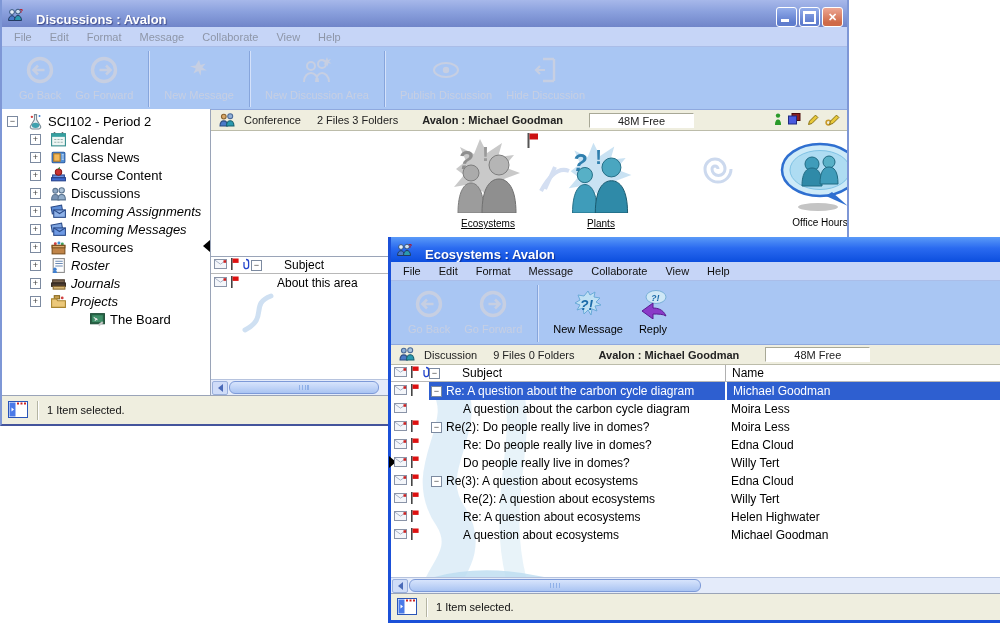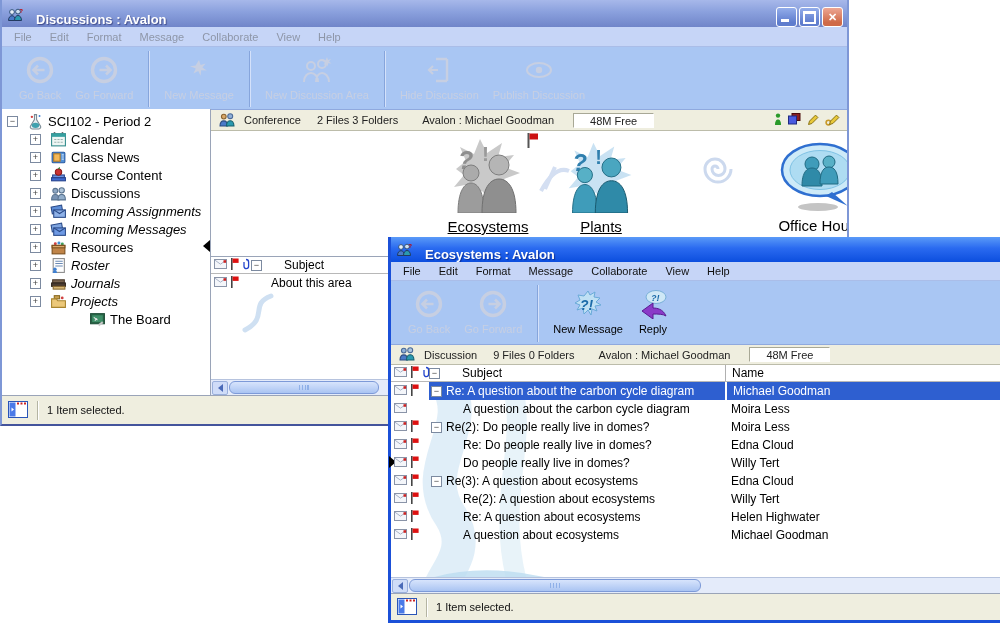--- a/index.html
+++ b/index.html
@@ -47,42 +47,42 @@
   .tbtn .ticon { height:36px; display:flex; align-items:center; justify-content:center; }
   .tbtn.disabled { color:#c7cfe2; }
   .tbtn.enabled  { color:#000; }
 
   
   .infobar { height:22px; background:#efeedf; border-bottom:1px solid #bcbcaa; border-top:1px solid #8fa9de;
              display:flex; align-items:center; font-size:11px; color:#222; padding:0 7px; flex:0 0 auto; }
   #w2 .infobar { height:21px;justify-content:flex-end; }
   .ib-kind { margin-left:8px; }
   .ib-counts { margin-left:16px; }
-  .ib-identity { margin-left:24px; }
-  .free-box { margin-left:19px; height:15px; line-height:14px; background:#fff; padding:0 16px;
+  .ib-identity { margin-left:24px;font-weight:bold; }
+  .free-box { margin-left:26px; height:15px; line-height:14px; background:#fff; padding:0 28px;
               border:1px solid #a8a896; border-right-color:#fff; border-bottom-color:#fff; text-align:center; }
   .ib-icons { margin-left:auto; display:flex; align-items:center; gap:6px; }
 
   
   .main1 { flex:1 1 auto; display:flex; min-height:0; background:#fff; }
   .treepanel { width:209px; flex:0 0 auto; border-right:1px solid #9aa4b8; padding-top:3px;
                position:relative; overflow:hidden; background:#fff; }
   .trow { height:18px; display:flex; align-items:center; font-size:13px; white-space:nowrap; }
   .trow .tlabel { margin-left:4px; color:#000; }
   .trow .tlabel.it { font-style:italic; }
   .expbox { width:11px; height:11px; flex:0 0 auto; border:1px solid #7c8aa0; background:#fff;
             font-size:9px; line-height:9px; text-align:center; color:#444; }
   .trow.root .expbox { margin-left:5px; }
   .trow.child .expbox { margin-left:28px; }
   .trow .ticon16 { margin-left:9px; width:17px; height:17px; display:inline-flex; }
   .trow.noexp .ticon16 { margin-left:48px; }
   .rightpanel { flex:1; display:flex; flex-direction:column; min-width:0; }
   .iconarea { height:125px; position:relative; background:#fff; flex:0 0 auto; overflow:hidden; }
   .dicon { position:absolute; display:flex; flex-direction:column; align-items:center; }
-  .dlabel { font-size:15px; color:#000; margin-top:1px; white-space:nowrap; }
+  .dlabel { font-size:10px; color:#000; margin-top:1px; white-space:nowrap; }
   .dlabel.u { text-decoration:underline; }
   .dflag { position:absolute; right:4px; top:-2px; }
   .listpanel1 { flex:1; display:flex; flex-direction:column; border-top:1px solid #9aa4b8;
                 min-height:0; position:relative; background:#fff; }
   .rowsarea1 { flex:1; position:relative; }
 
   
   .listheader { height:17px; display:flex; align-items:center; border-bottom:1px solid #b8b8b8;
                 font-size:12px; background:#fff; flex:0 0 auto; }
   .cell-gutter { width:38px; flex:0 0 auto; display:flex; align-items:center; gap:3px; padding-left:3px; }
@@ -92,21 +92,21 @@
   .hdr-exp { margin-left:2px; }
   .hdr-label { margin-left:22px; }
   .lrow { height:18px; display:flex; align-items:stretch; font-size:12px; position:relative; z-index:1; }
   .lrow .cell-subject,.lrow .cell-name { align-items:center; display:flex; }
   .lrow .expbox { margin-left:2px; }
   .lrow .subj { margin-left:4px; white-space:nowrap; overflow:hidden; }
   .lrow.noexp .subj { margin-left:34px; }
   .lrow.sel .cell-subject,.lrow.sel .cell-name { background:#2e5fd0; color:#fff; }
   .lrow.sel .cell-name { border-left:2px solid #fff; }
   .aboutrow { height:18px; display:flex; align-items:center; font-size:12px; position:relative; z-index:1; }
-  .aboutrow .subj { margin-left:22px; }
+  .aboutrow .subj { margin-left:28px; }
 
   
   .hscroll { height:16px; background:#e4ebfa; border-top:1px solid #b6c3de; display:flex;
              align-items:center; padding:0 1px; flex:0 0 auto; }
   .hsbtn { width:16px; height:14px; flex:0 0 auto; background:#cfdcf8; border:1px solid #9ab0dc;
            border-radius:2px; display:flex; align-items:center; justify-content:center; }
   .hsbtn.left::before  { content:""; border-top:4px solid transparent; border-bottom:4px solid transparent; border-right:5px solid #4a6ab8; }
   .hsbtn.right::before { content:""; border-top:4px solid transparent; border-bottom:4px solid transparent; border-left:5px solid #4a6ab8; }
   .hthumb { height:13px; margin-left:1px; background:linear-gradient(180deg,#d7e4fc,#aac4f2);
             border:1px solid #7d9ad8; border-radius:6px; position:relative; }
@@ -206,35 +206,35 @@
               <path d="M27 2l1 3 3-1-2 2.5 2.5 2-3.3-.2-.4 3.2-1.4-2.8-2.8 1.4 1.4-2.8-2.8-1.4 3.3-.5z" fill="currentColor"></path>
             </svg>
           </span>
         <span>New Discussion Area</span>
       </div>
     </div>
     <div class="tsep"></div>
     <div class="tgroup">
       <div class="tbtn disabled">
         <span class="ticon">
+            <svg width="30" height="24" viewBox="0 0 30 24">
+              <ellipse cx="15" cy="12" rx="12" ry="7" fill="none" stroke="currentColor" stroke-width="2"></ellipse>
+              <circle cx="15" cy="12" r="3.2" fill="currentColor"></circle>
+            </svg>
+          </span>
+        <span>Publish Discussion</span>
+      </div>
+      <div class="tbtn disabled">
+        <span class="ticon">
             <svg width="28" height="28" viewBox="0 0 28 28">
               <path d="M22 3v22M22 3H11M22 25H11" fill="none" stroke="currentColor" stroke-width="2.4"></path>
               <path d="M13 14H4M8 10l-4 4 4 4" fill="none" stroke="currentColor" stroke-width="2.2"></path>
             </svg>
           </span>
         <span>Hide Discussion</span>
-      </div>
-      <div class="tbtn disabled">
-        <span class="ticon">
-            <svg width="30" height="24" viewBox="0 0 30 24">
-              <ellipse cx="15" cy="12" rx="12" ry="7" fill="none" stroke="currentColor" stroke-width="2"></ellipse>
-              <circle cx="15" cy="12" r="3.2" fill="currentColor"></circle>
-            </svg>
-          </span>
-        <span>Publish Discussion</span>
       </div>
     </div>
   </div>
 
   <div class="main1">
     <div class="treepanel" id="tree">
         <div class="trow root">
     <span class="expbox">−</span>
     <span class="ticon16">
             <svg width="17" height="17" viewBox="0 0 16 16">

